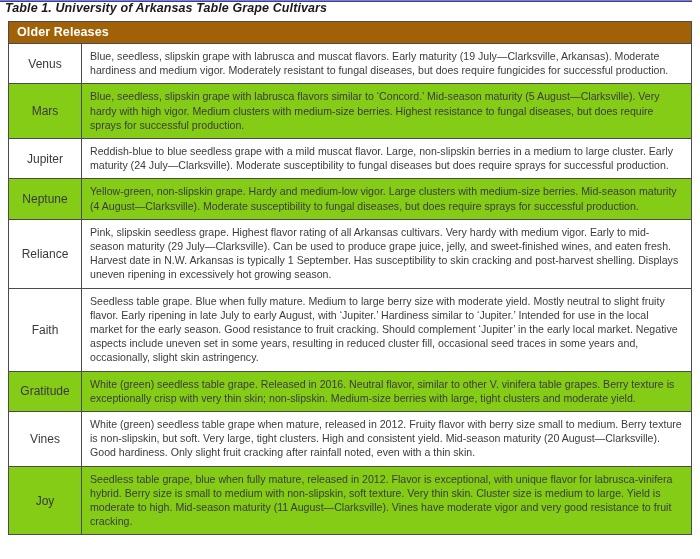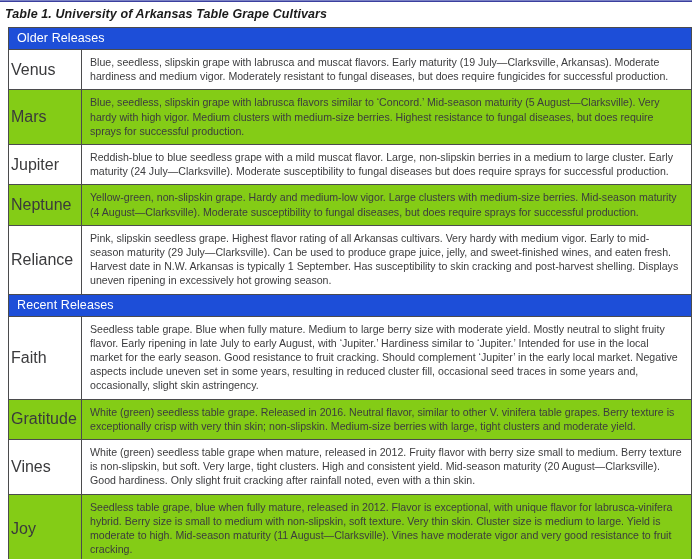--- a/index.html
+++ b/index.html
@@ -14,49 +14,50 @@
   }
   .top-rule {
     position: absolute;
     top: 0; left: 0;
     width: 692px;
     height: 2px;
     background: #7b82c4;
     border-bottom: 1px solid #3b3f9e;
   }
   .doc-title {
-    margin: 7px 8px 6px 5px;
+    margin: 1px 8px 6px 5px;
     font-size: 12.5px;
     font-weight: bold;
     font-style: italic;
     color: #1b1b1b;
     letter-spacing: 0.1px;
   }
   table.cultivars {
     border-collapse: collapse;
     margin-left: 8px;
     width: 684px;
     table-layout: fixed;
   }
   table.cultivars td, table.cultivars th {
     border: 1px solid #4b4b4d;
   }
   col.name-col { width: 73px; }
   .section-bar td {
-    background: #1d4ed8;
+    background: #a16207;
     color: #ffffff;
-    font-weight: normal;
+    font-weight: bold;
     font-size: 12.5px;
     padding: 3px 0 4px 8px;
     letter-spacing: 0.1px;
     border: 1px solid #4b4b4d;
   }
   td.name-cell {
+    text-align: center;
     vertical-align: middle;
-    font-size: 16px;
+    font-size: 12px;
     color: #3a3a3c;
     background: #ffffff;
     padding: 4px 2px;
   }
   td.desc-cell {
     vertical-align: middle;
     font-size: 10.6px;
     line-height: 14.2px;
     color: #3c3c3e;
     background: #ffffff;
@@ -96,23 +97,20 @@
     </tr>
     <tr class="shaded">
       <td class="name-cell">Neptune</td>
       <td class="desc-cell">Yellow-green, non-slipskin grape. Hardy and medium-low vigor. Large clusters with medium-size berries. Mid-season maturity (4 August—Clarksville). Moderate susceptibility to fungal diseases, but does require sprays for successful production.</td>
     </tr>
     <tr>
       <td class="name-cell">Reliance</td>
       <td class="desc-cell">Pink, slipskin seedless grape. Highest flavor rating of all Arkansas cultivars. Very hardy with medium vigor. Early to mid-season maturity (29 July—Clarksville). Can be used to produce grape juice, jelly, and sweet-finished wines, and eaten fresh. Harvest date in N.W. Arkansas is typically 1 September. Has susceptibility to skin cracking and post-harvest shelling. Displays uneven ripening in excessively hot growing season.</td>
     </tr>
 
-    <tr class="section-bar">
-      <td colspan="2">Recent Releases</td>
-    </tr>
     <tr>
       <td class="name-cell">Faith</td>
       <td class="desc-cell">Seedless table grape. Blue when fully mature. Medium to large berry size with moderate yield. Mostly neutral to slight fruity flavor. Early ripening in late July to early August, with ‘Jupiter.’ Hardiness similar to ‘Jupiter.’ Intended for use in the local market for the early season. Good resistance to fruit cracking. Should complement ‘Jupiter’ in the early local market. Negative aspects include uneven set in some years, resulting in reduced cluster fill, occasional seed traces in some years and, occasionally, slight skin astringency.</td>
     </tr>
     <tr class="shaded">
       <td class="name-cell">Gratitude</td>
       <td class="desc-cell"><span>White (green) seedless table grape. Released in 2016. Neutral flavor, similar to other </span><span class="italic">V. vinifera</span><span> table grapes. Berry texture is exceptionally crisp with very thin skin; non-slipskin. Medium-size berries with large, tight clusters and moderate yield.</span></td>
     </tr>
     <tr>
       <td class="name-cell">Vines</td>

